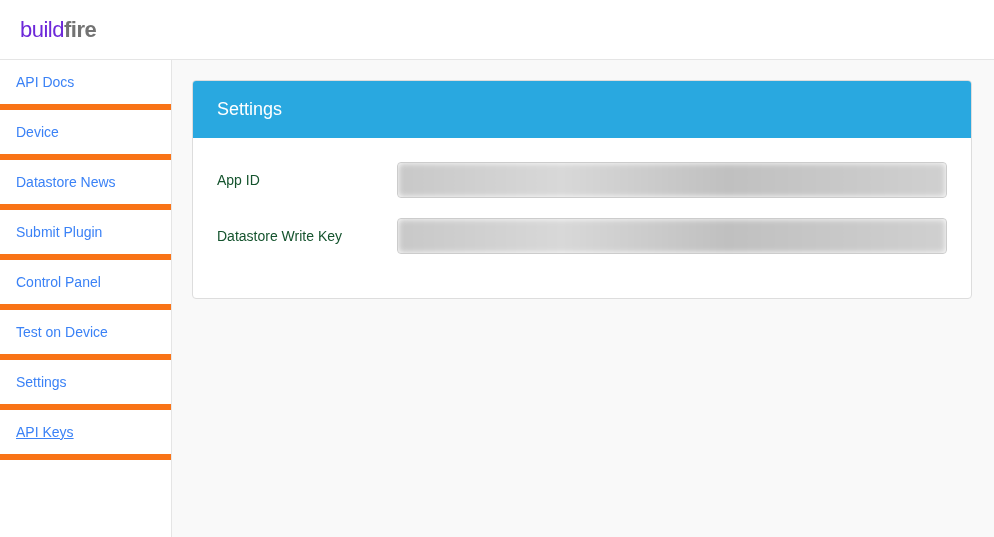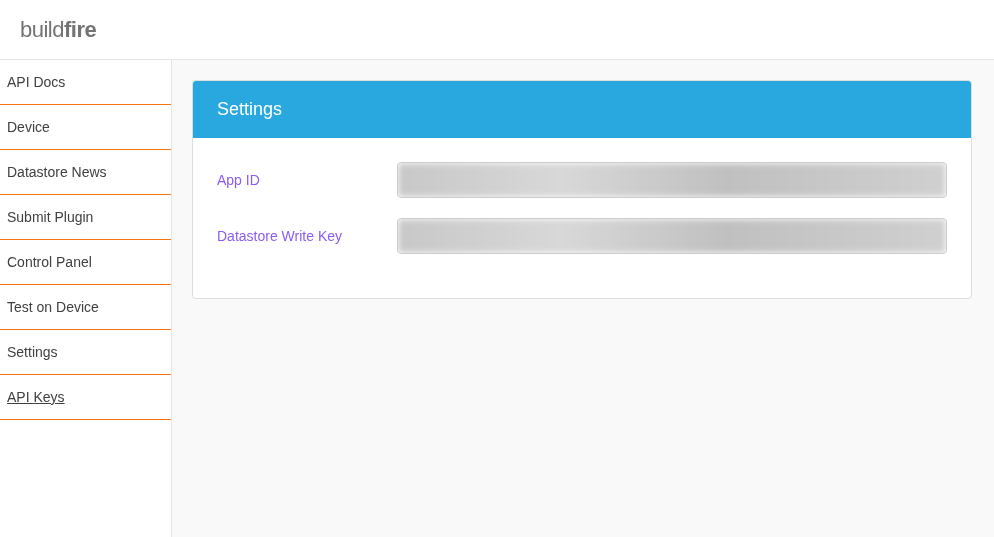--- a/index.html
+++ b/index.html
@@ -27,21 +27,21 @@
       padding: 0 20px;
     }
 
     .logo {
       font-size: 22px;
       font-weight: 400;
       letter-spacing: -0.5px;
     }
 
     .logo-build {
-      color: #737373;
+      color: #6d28d9;
     }
 
     .logo-fire {
       color: #737373;
       font-weight: 700;
     }
 
     
     .layout {
       display: flex;
@@ -50,24 +50,24 @@
 
     
     .sidebar {
       width: 172px;
       border-right: 1px solid #e5e5e5;
       flex-shrink: 0;
       overflow-y: auto;
     }
 
     .sidebar-item {
-      padding: 14px 7px;
-      border-bottom: 1px solid #f97316;
+      padding: 14px 16px;
+      border-bottom: 6px solid #f97316;
       cursor: pointer;
-      color: #404040;
+      color: #3b82f6;
       font-size: 14px;
       display: flex;
       align-items: center;
     }
 
     .sidebar-item.active {
       font-weight: 400;
       text-decoration: underline;
     }
 
@@ -104,21 +104,21 @@
 
     .form-row {
       display: flex;
       align-items: center;
       margin-bottom: 20px;
     }
 
     .form-label {
       width: 180px;
       flex-shrink: 0;
-      color: #8b5cf6;
+      color: #14532d;
       font-size: 14px;
     }
 
     .form-input {
       flex: 1;
       border: 1px solid #ccc;
       border-radius: 4px;
       padding: 8px 12px;
       font-size: 14px;
       color: transparent;

